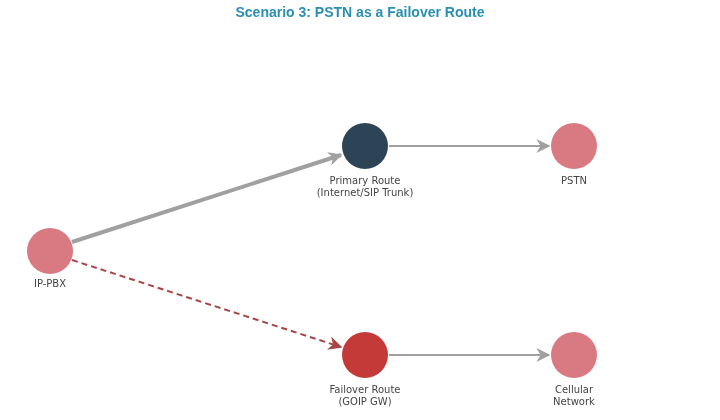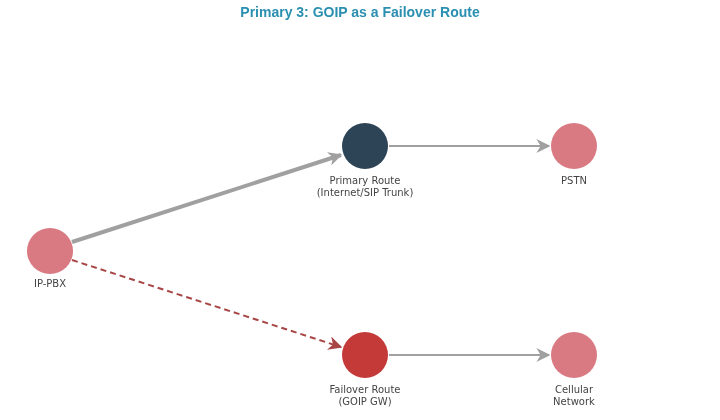--- a/index.html
+++ b/index.html
@@ -4,21 +4,21 @@
 <style>
   html, body { margin: 0; padding: 0; background: #ffffff; }
   body { width: 720px; height: 420px; position: relative; overflow: hidden; font-family: "Liberation Sans", sans-serif; }
   #title { position: absolute; top: 4px; left: 0; width: 720px; text-align: center; font-size: 14px; font-weight: bold; color: #2a8fb0; }
   svg { position: absolute; left: 0; top: 0; }
   .lbl { font-family: "DejaVu Sans", sans-serif; font-size: 10px; fill: #444; text-anchor: middle; paint-order: stroke; stroke: #ffffff; stroke-width: 3px; stroke-linejoin: round; }
 </style>
 </head>
 <body>
 
-<div id="title">Primary 3: GOIP as a Failover Route</div>
+<div id="title">Scenario 3: PSTN as a Failover Route</div>
 
 <svg width="720" height="420" viewBox="0 0 720 420">
   <defs>
     <marker id="arrGray" viewBox="0 0 10 10" refX="9" refY="5" markerWidth="6" markerHeight="6" orient="auto" markerUnits="userSpaceOnUse">
       <path d="M0,0 L10,5 L0,10 L3,5 z" fill="#a0a0a0"></path>
     </marker>
     <marker id="arrGrayBig" viewBox="0 0 10 10" refX="9" refY="5" markerWidth="14" markerHeight="14" orient="auto" markerUnits="userSpaceOnUse">
       <path d="M0,0 L10,5 L0,10 L3,5 z" fill="#a0a0a0"></path>
     </marker>
     <marker id="arrRed" viewBox="0 0 10 10" refX="9" refY="5" markerWidth="14" markerHeight="14" orient="auto" markerUnits="userSpaceOnUse">

